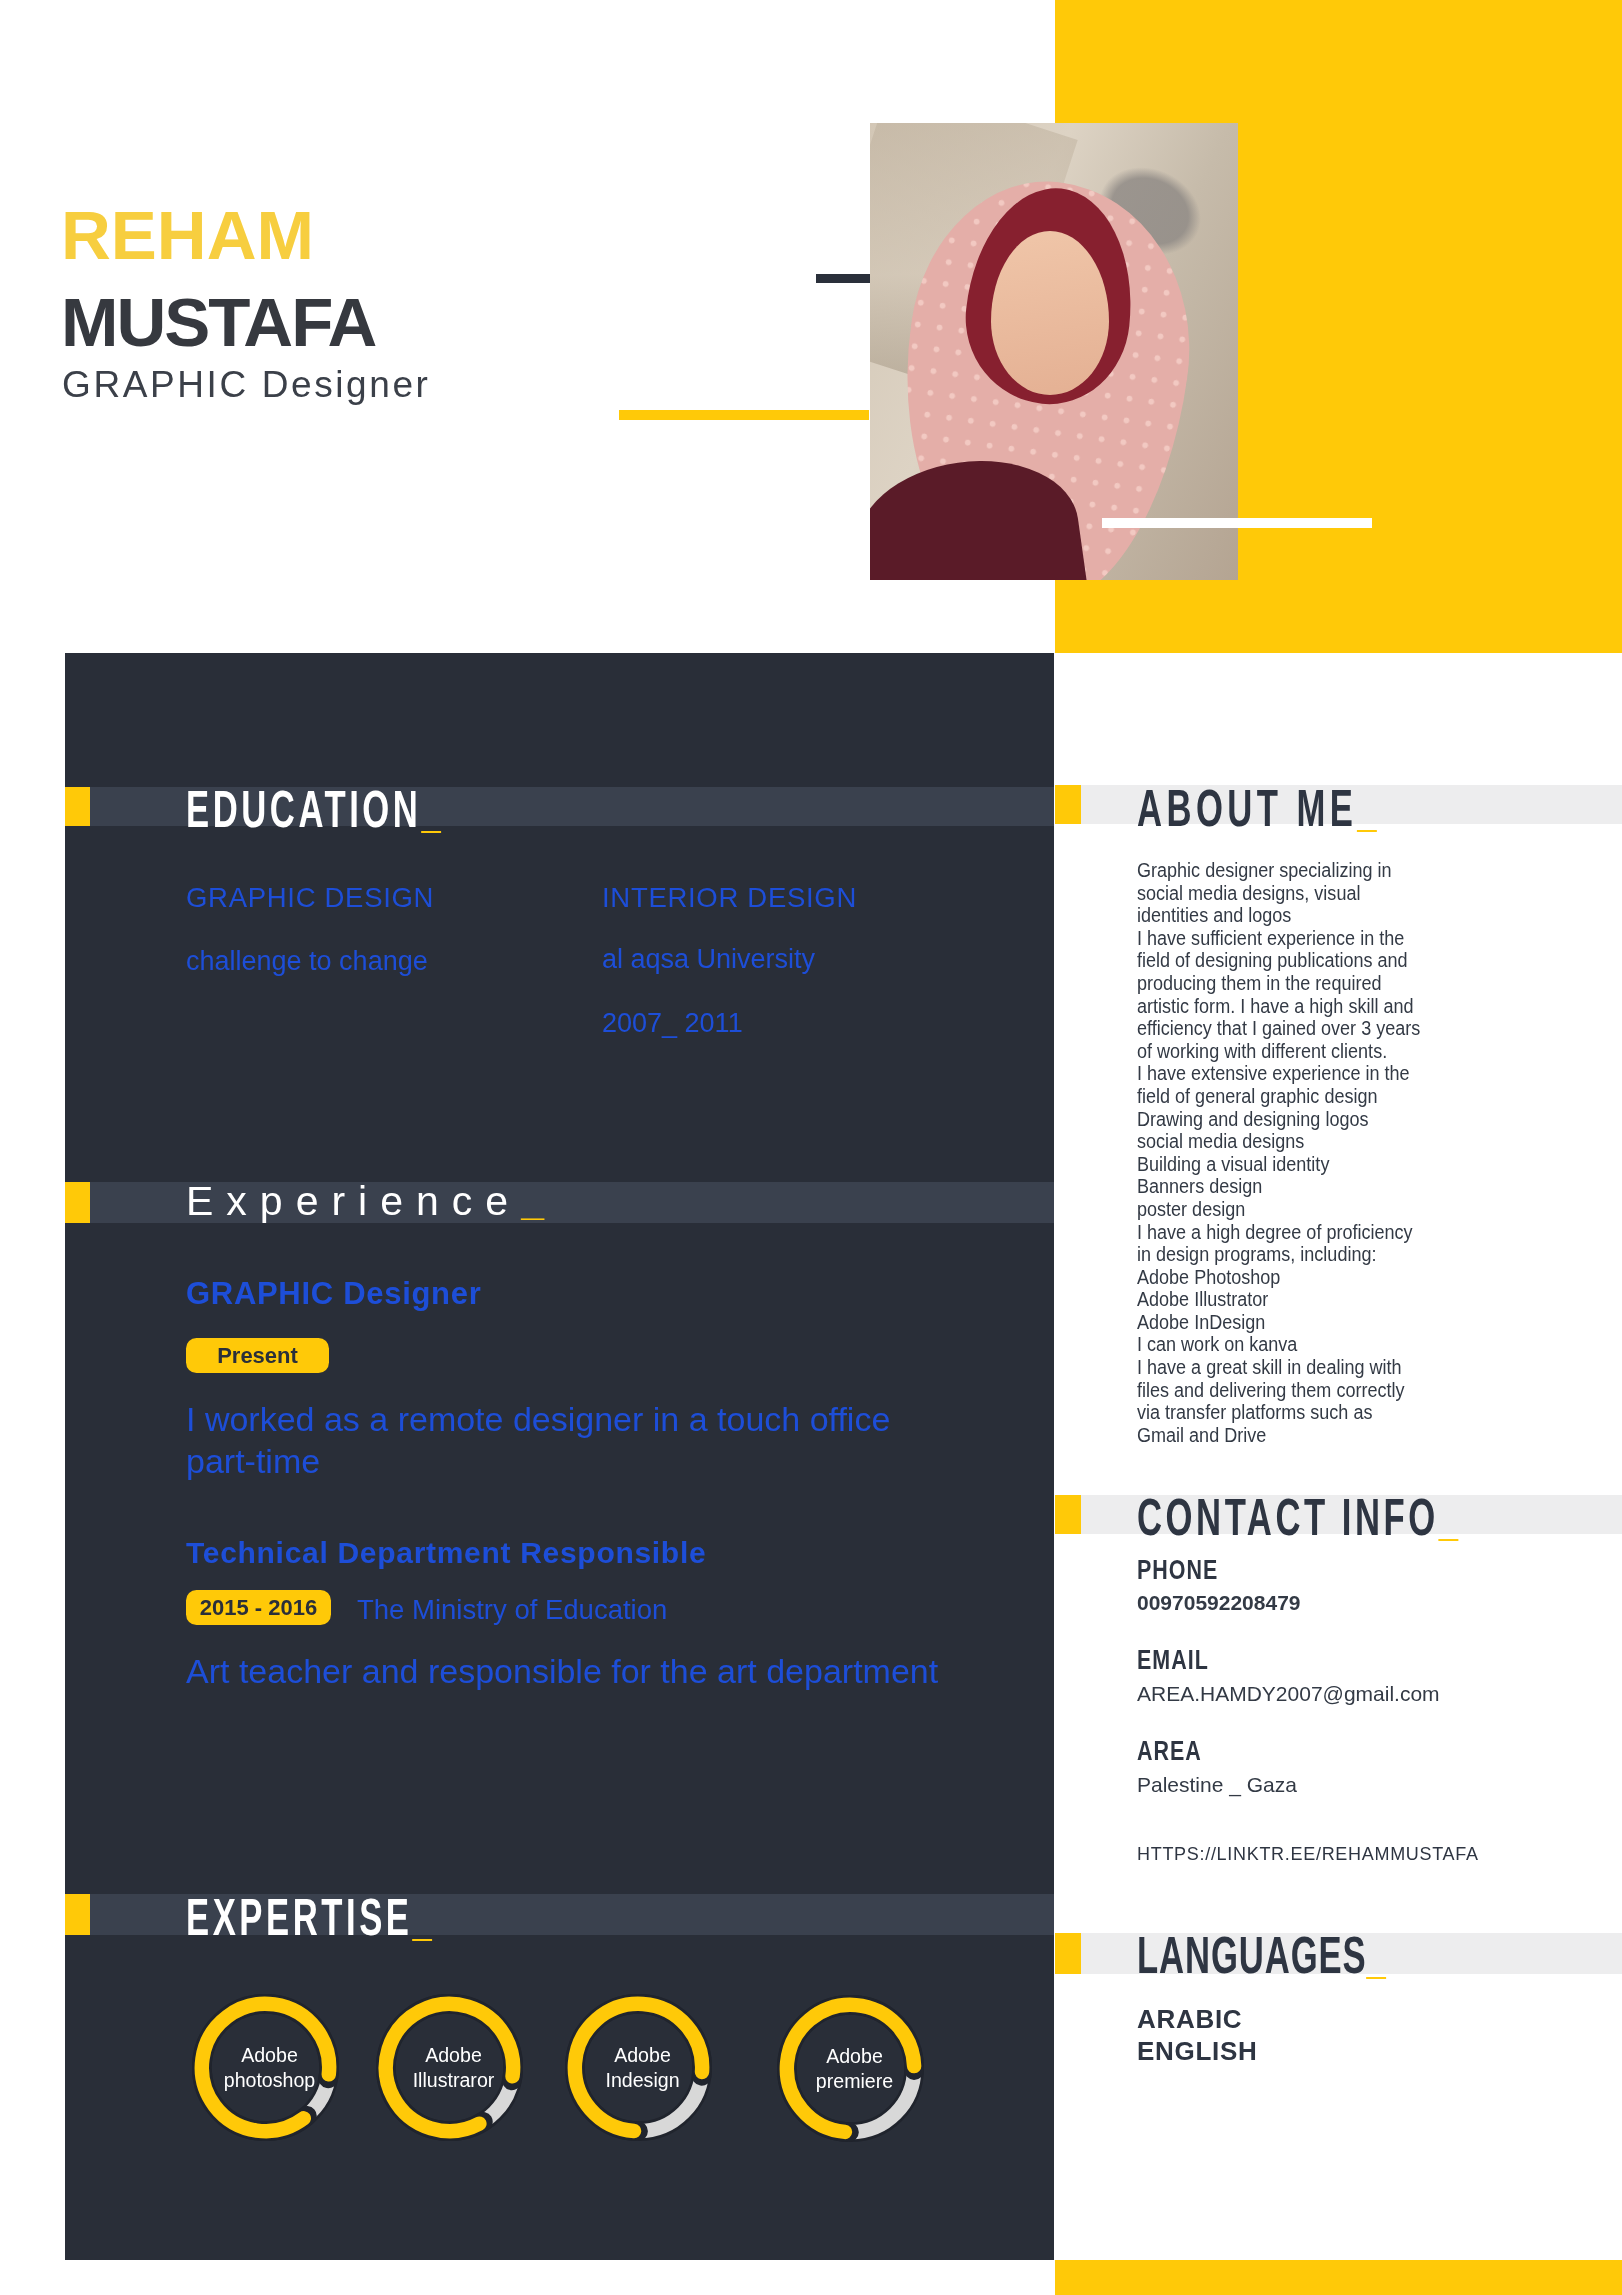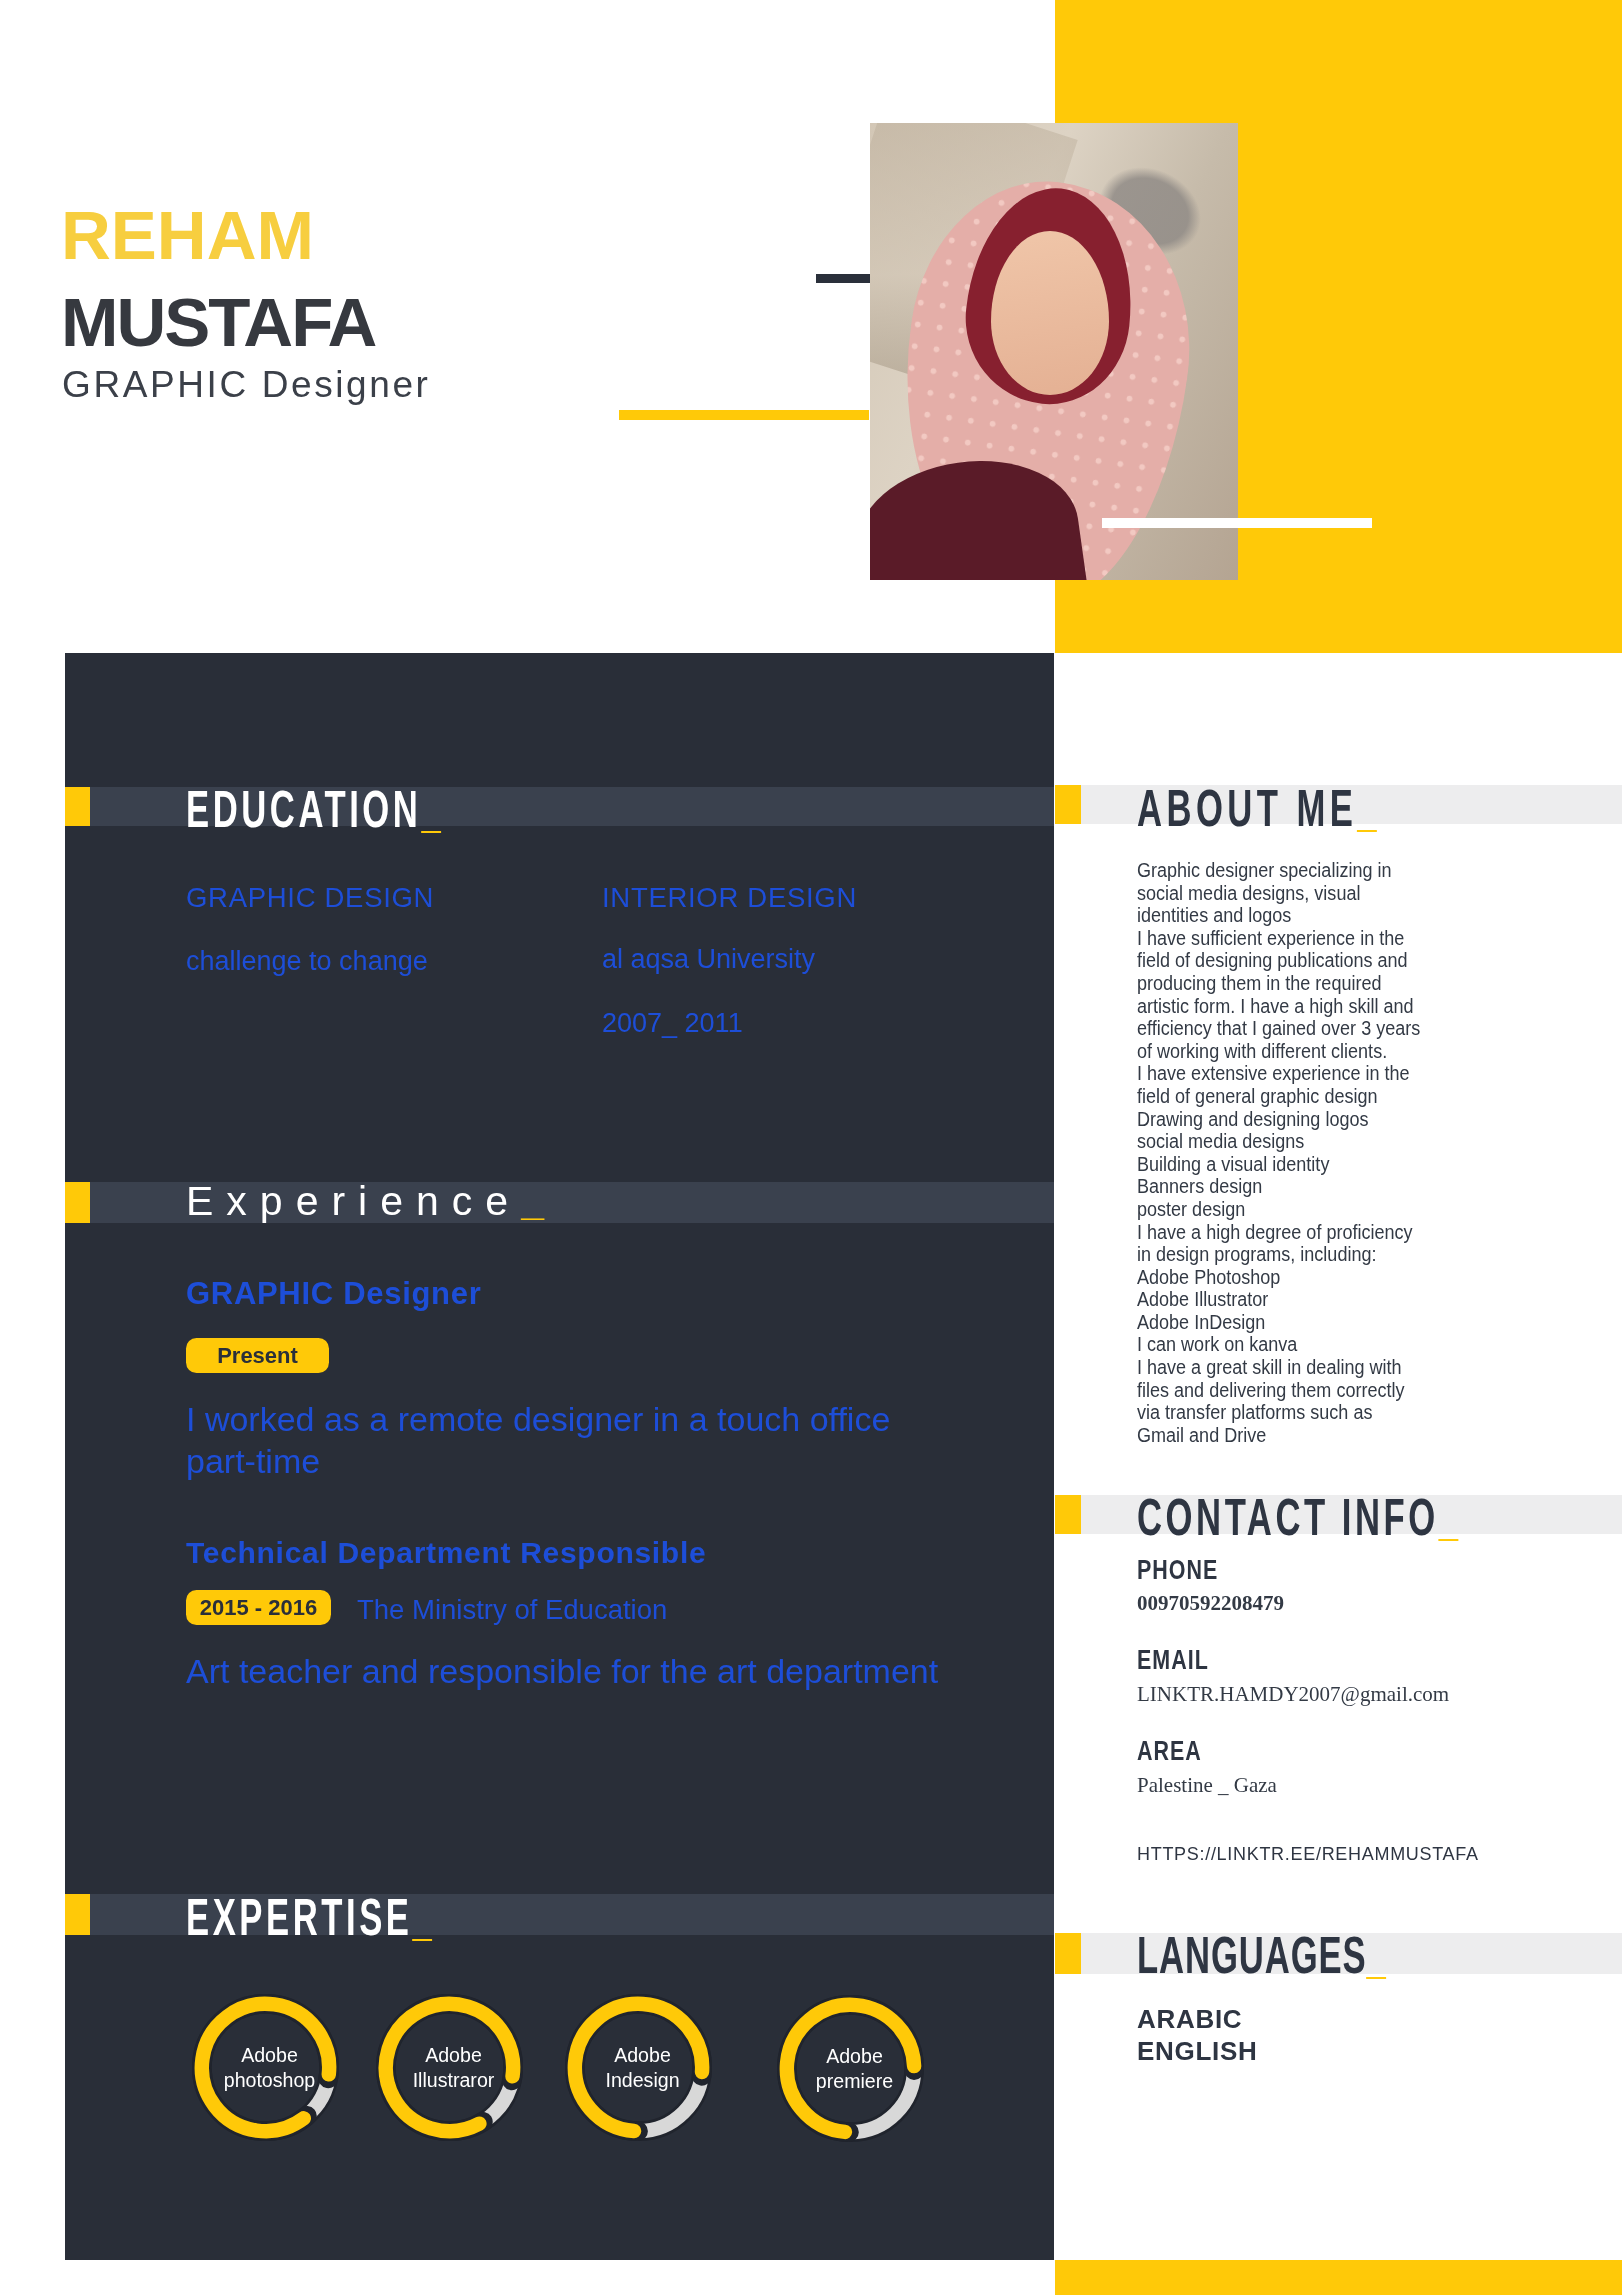--- a/index.html
+++ b/index.html
@@ -63,21 +63,21 @@
 
   
   .ring{position:absolute;width:147px;height:147px;}
   .ring svg{position:absolute;left:0;top:0;}
   .ring .lbl{position:absolute;left:4px;top:0;width:147px;height:147px;display:flex;flex-direction:column;
     align-items:center;justify-content:center;color:#fff;font-size:19.6px;line-height:25px;text-align:center;}
 
   
   .r-label{position:absolute;color:var(--ink);font-weight:700;font-size:27.5px;letter-spacing:1.3px;
     transform:scaleX(0.78);transform-origin:left center;white-space:nowrap;}
-  .r-value{position:absolute;color:#333A45;font-size:21px;white-space:nowrap;font-family:Liberation Serif, serif;}
+  .r-value{position:absolute;color:#333A45;font-size:21px;white-space:nowrap;}
   .about-text{position:absolute;color:#333A45;font-size:19.6px;line-height:22.6px;white-space:pre-line;
     transform:scaleX(0.92);transform-origin:left top;width:550px;}
   .link{position:absolute;color:var(--ink);font-size:18px;letter-spacing:0.7px;white-space:nowrap;}
   .lang{position:absolute;color:var(--ink);font-size:26px;font-weight:600;letter-spacing:0.7px;}
 </style>
 </head>
 <body>
 
 <div class="page">
 
@@ -209,21 +209,21 @@
 via transfer platforms such as
 Gmail and Drive</div>
 
   <div class="bar on-light" style="left:1055px;top:1495px;width:568px;height:39px;"></div>
   <div class="sq" style="left:1055px;top:1495px;height:39px;width:26px;"></div>
   <div class="sec-title dark" style="left:1137px;top:1488px;font-size:51px;letter-spacing:5.2px;"><span>CONTACT INFO</span><span class="us">_</span></div>
 
   <div class="r-label" style="left:1137px;top:1554px;">PHONE</div>
   <div class="r-value" style="left:1137px;top:1591px;font-weight:600;">00970592208479</div>
   <div class="r-label" style="left:1137px;top:1644px;">EMAIL</div>
-  <div class="r-value" style="left:1137px;top:1682px;">LINKTR.HAMDY2007@gmail.com</div>
+  <div class="r-value" style="left:1137px;top:1682px;">AREA.HAMDY2007@gmail.com</div>
   <div class="r-label" style="left:1137px;top:1735px;">AREA</div>
   <div class="r-value" style="left:1137px;top:1773px;">Palestine _ Gaza</div>
   <div class="link" style="left:1137px;top:1844px;">HTTPS://LINKTR.EE/REHAMMUSTAFA</div>
 
   <div class="bar on-light" style="left:1055px;top:1933px;width:568px;height:41px;"></div>
   <div class="sq" style="left:1055px;top:1933px;height:41px;width:26px;"></div>
   <div class="sec-title dark" style="left:1137px;top:1926px;font-size:51px;letter-spacing:1.3px;"><span>LANGUAGES</span><span class="us">_</span></div>
   <div class="lang" style="left:1137px;top:2004px;">ARABIC</div>
   <div class="lang" style="left:1137px;top:2036px;">ENGLISH</div>
 

